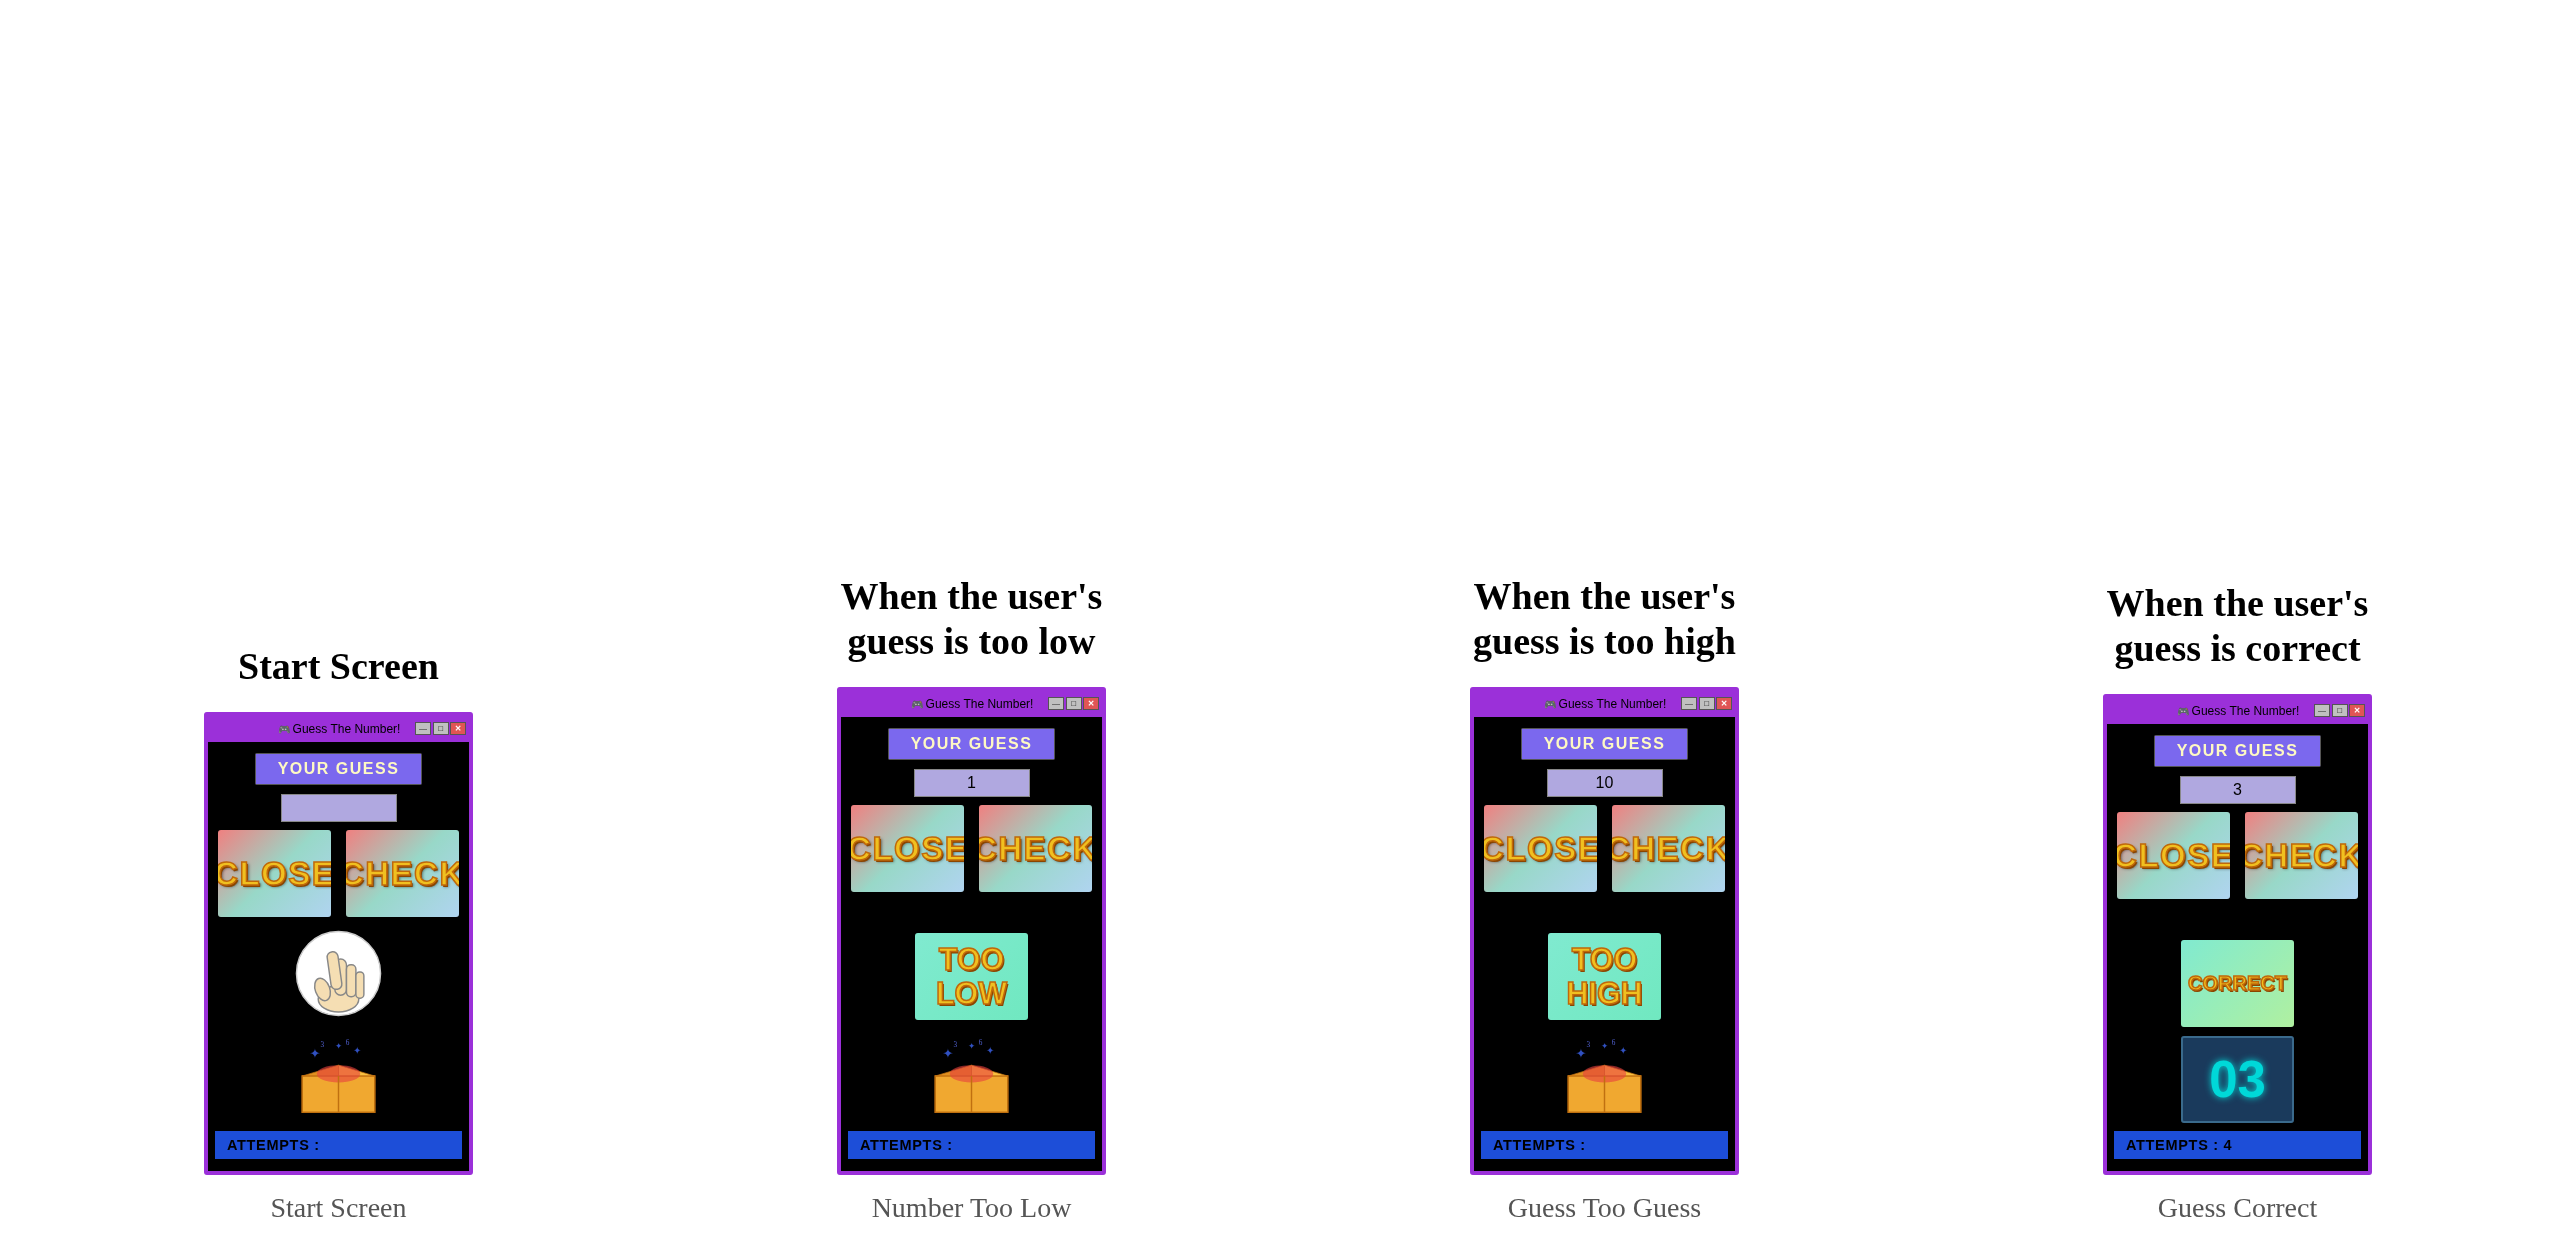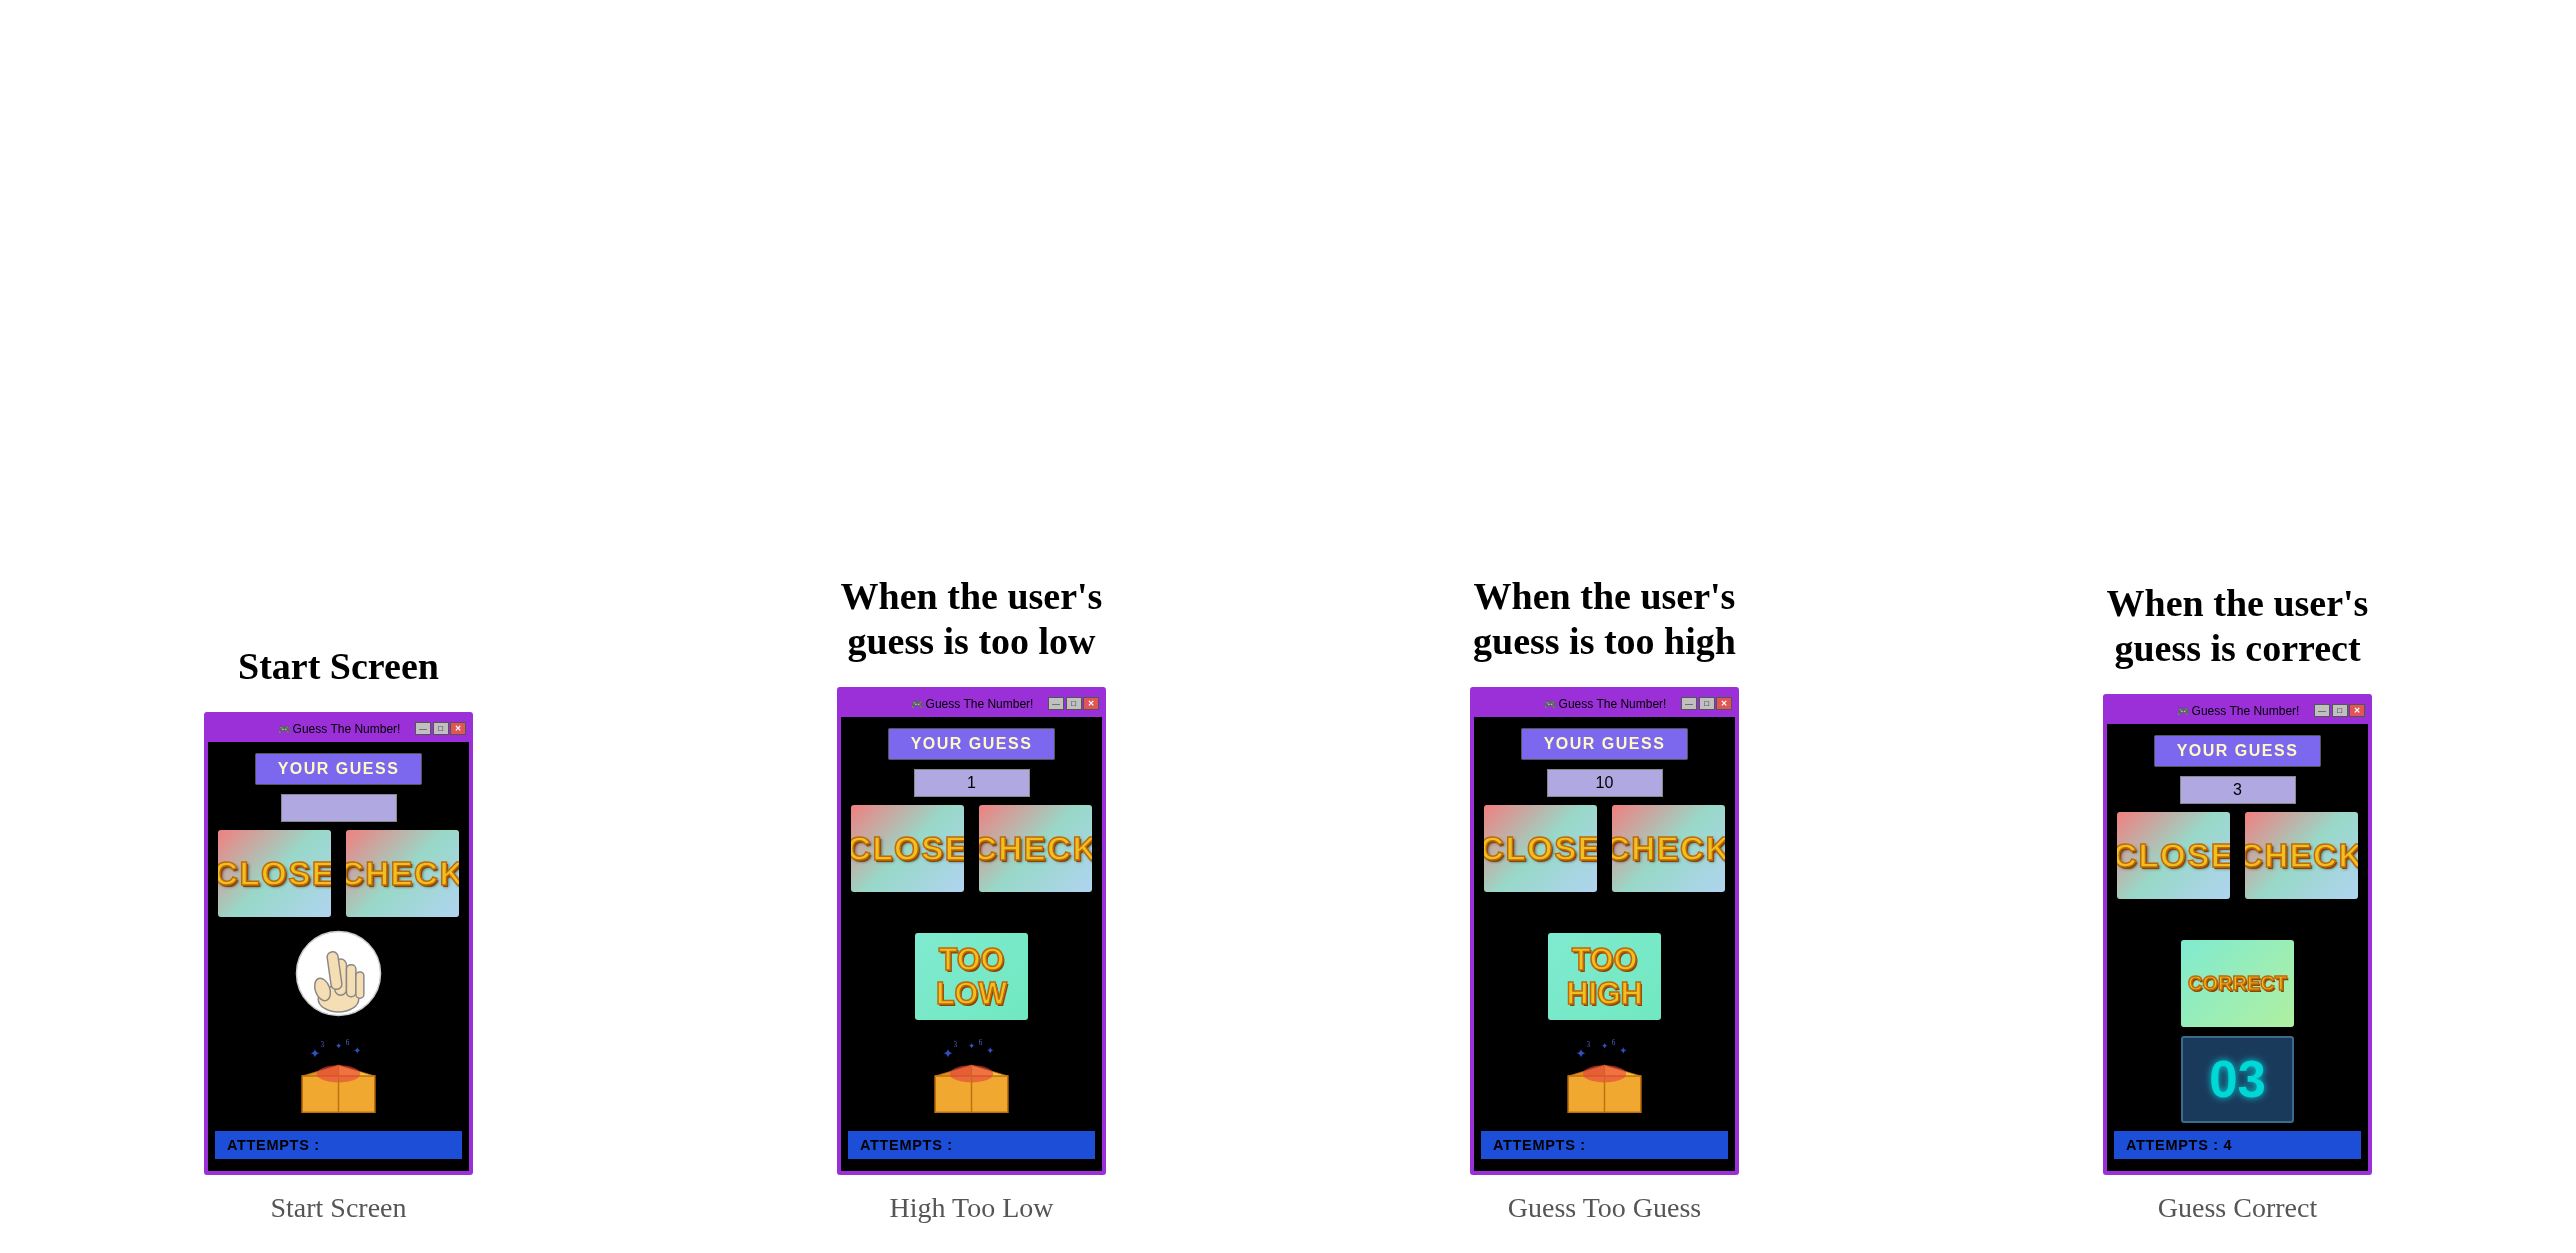--- a/index.html
+++ b/index.html
@@ -388,21 +388,21 @@
             <text x="80" y="25" font-size="14" fill="#3050c0">✦</text>
             <text x="55" y="18" font-size="12" fill="#3050c0">✦</text>
             <text x="35" y="15" font-size="10" fill="#5060d0">3</text>
             <text x="70" y="12" font-size="10" fill="#5060d0">6</text>
             <line x1="60" y1="55" x2="60" y2="105" stroke="#c07010" stroke-width="2"></line>
           </svg>
         </div>
         <div class="attempts-bar">ATTEMPTS :</div>
       </div>
     </div>
-    <div class="screen-caption">High Too Low</div>
+    <div class="screen-caption">Number Too Low</div>
   </div>
 
   <div class="screen-column">
     <div class="screen-title">When the user's<br>guess is too high</div>
     <div class="window">
       <div class="titlebar">
         <svg class="icon-titlebar" viewBox="0 0 22 22">
           <rect width="22" height="22" fill="#9b30d9"></rect>
           <text x="11" y="16" text-anchor="middle" font-size="14" fill="yellow">🎮</text>
         </svg>

